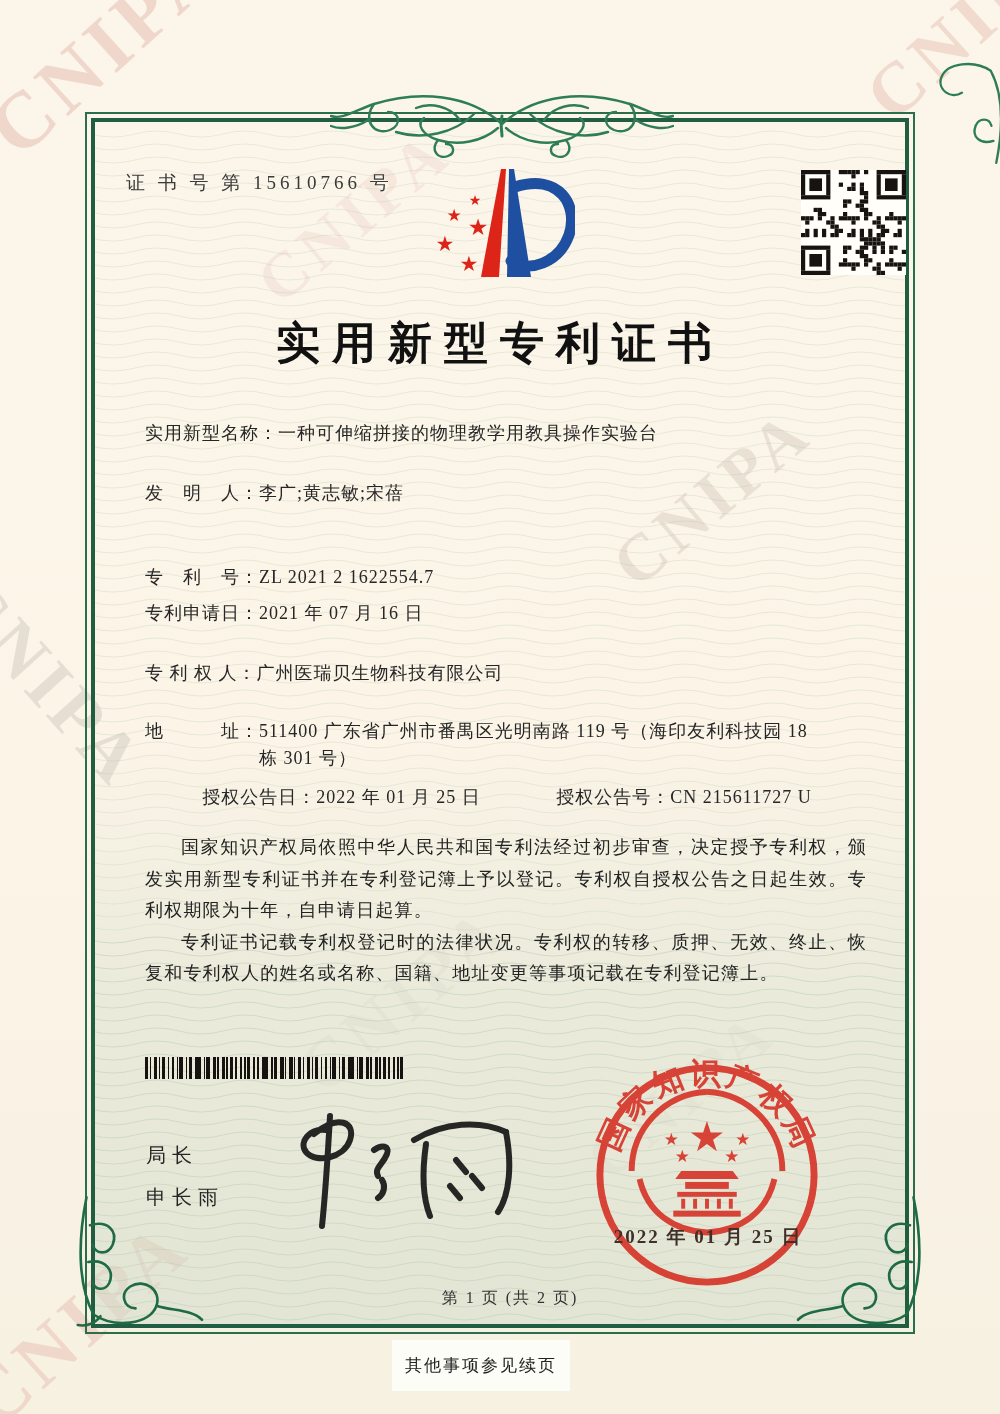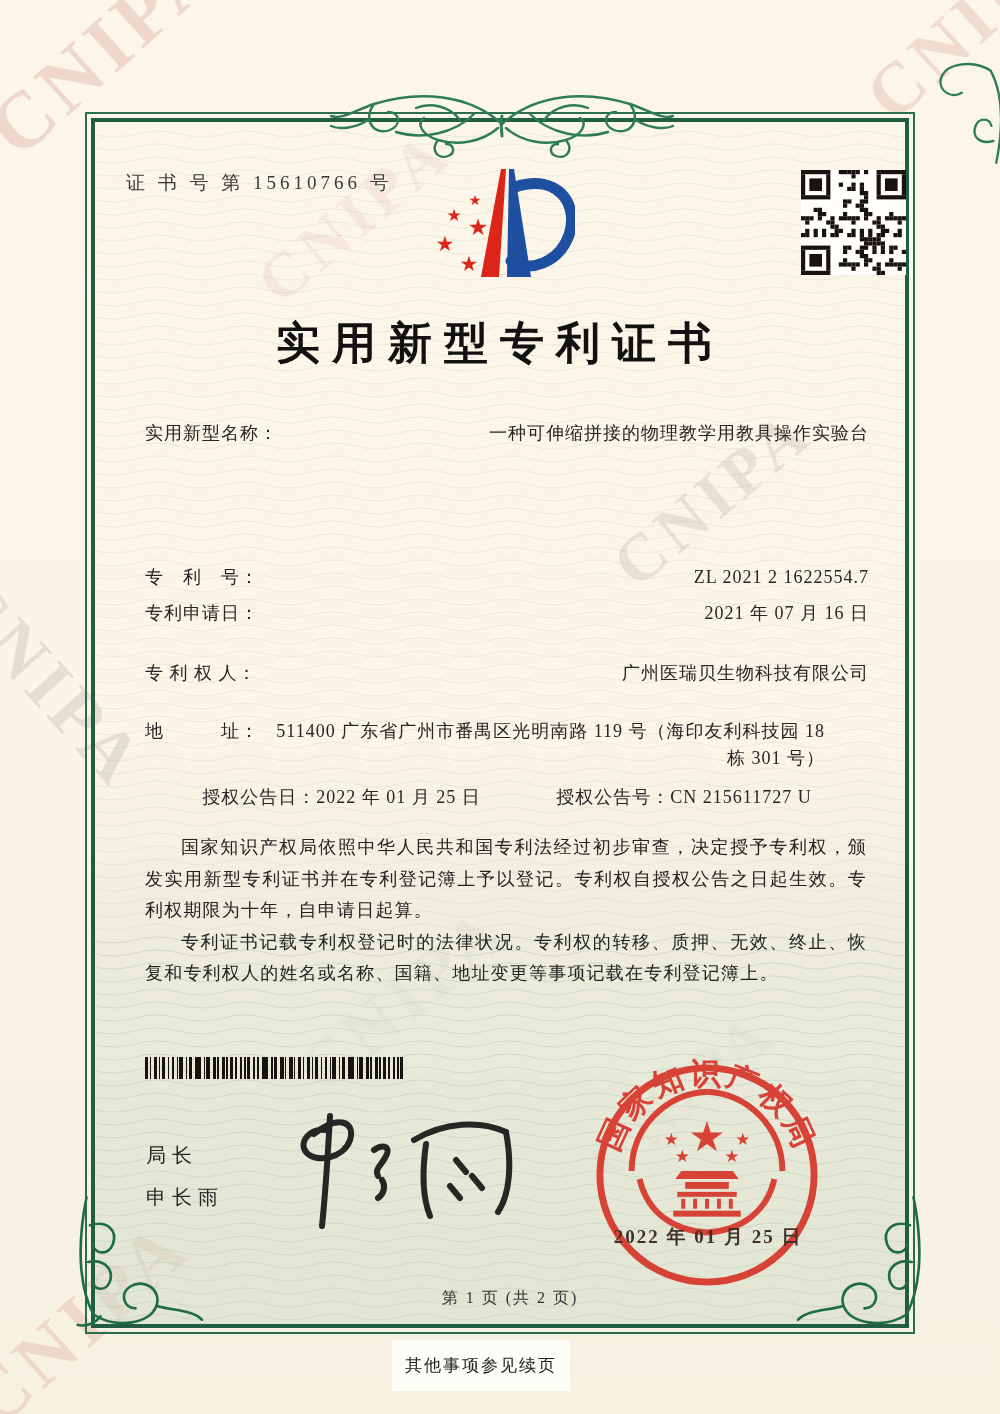--- a/index.html
+++ b/index.html
@@ -19,21 +19,21 @@
   
   .certno{position:absolute;left:126px;top:170px;font-size:19px;letter-spacing:4px;color:#3a3a3a;}
   .qr{position:absolute;left:801px;top:170px;width:105px;height:105px;background:#fffef9;}
   .logo{position:absolute;left:425px;top:153px;width:150px;height:138px;}
   .title{position:absolute;left:0;top:300px;width:100%;text-align:center;
       font-size:44px;font-weight:bold;letter-spacing:12px;color:#111;margin-top:14px;}
   
   .row{position:absolute;left:145px;width:724px;font-size:18px;letter-spacing:1px;
       display:flex;align-items:flex-start;line-height:27px;}
   .lbl{white-space:pre;flex:none;}
-  .val{flex:1;text-align:right;}
+  .val{flex:1;}
   .g-date{display:inline-block;width:240px;flex:none;}
   
   .body-text{position:absolute;left:145px;top:832px;width:722px;font-size:18px;
       line-height:31.5px;text-align:justify;letter-spacing:1.2px;color:#222;}
   .body-text p{margin:0;text-indent:2em;}
   
   .barcode{position:absolute;left:145px;top:1057px;width:258px;height:22px;
       background:
        repeating-linear-gradient(90deg,#15120f 0 2px,transparent 2px 5px,#15120f 5px 6px,transparent 6px 9px),
        repeating-linear-gradient(90deg,#15120f 0 3px,transparent 3px 10px,#15120f 10px 12px,transparent 12px 17px);}
@@ -379,20 +379,24 @@
     </g>
     <path d="M90 34 C134 20 154 52 144 82 C134 110 104 120 86 108" fill="none" stroke="#1f4fa0" stroke-width="11" stroke-linecap="round"></path>
   </svg>
 
   <div class="title">实用新型专利证书</div>
 
   <div class="row" style="top:420px;">
     <span class="lbl">实用新型名称：</span>
     <span class="val">一种可伸缩拼接的物理教学用教具操作实验台</span>
   </div>
+  <div class="row" style="top:480px;">
+    <span class="lbl">发　明　人：</span>
+    <span class="val">李广;黄志敏;宋蓓</span>
+  </div>
   <div class="row" style="top:564px;">
     <span class="lbl">专　利　号：</span>
     <span class="val">ZL 2021 2 1622554.7</span>
   </div>
   <div class="row" style="top:600px;">
     <span class="lbl">专利申请日：</span>
     <span class="val">2021 年 07 月 16 日</span>
   </div>
   <div class="row" style="top:660px;">
     <span class="lbl">专 利 权 人：</span>

